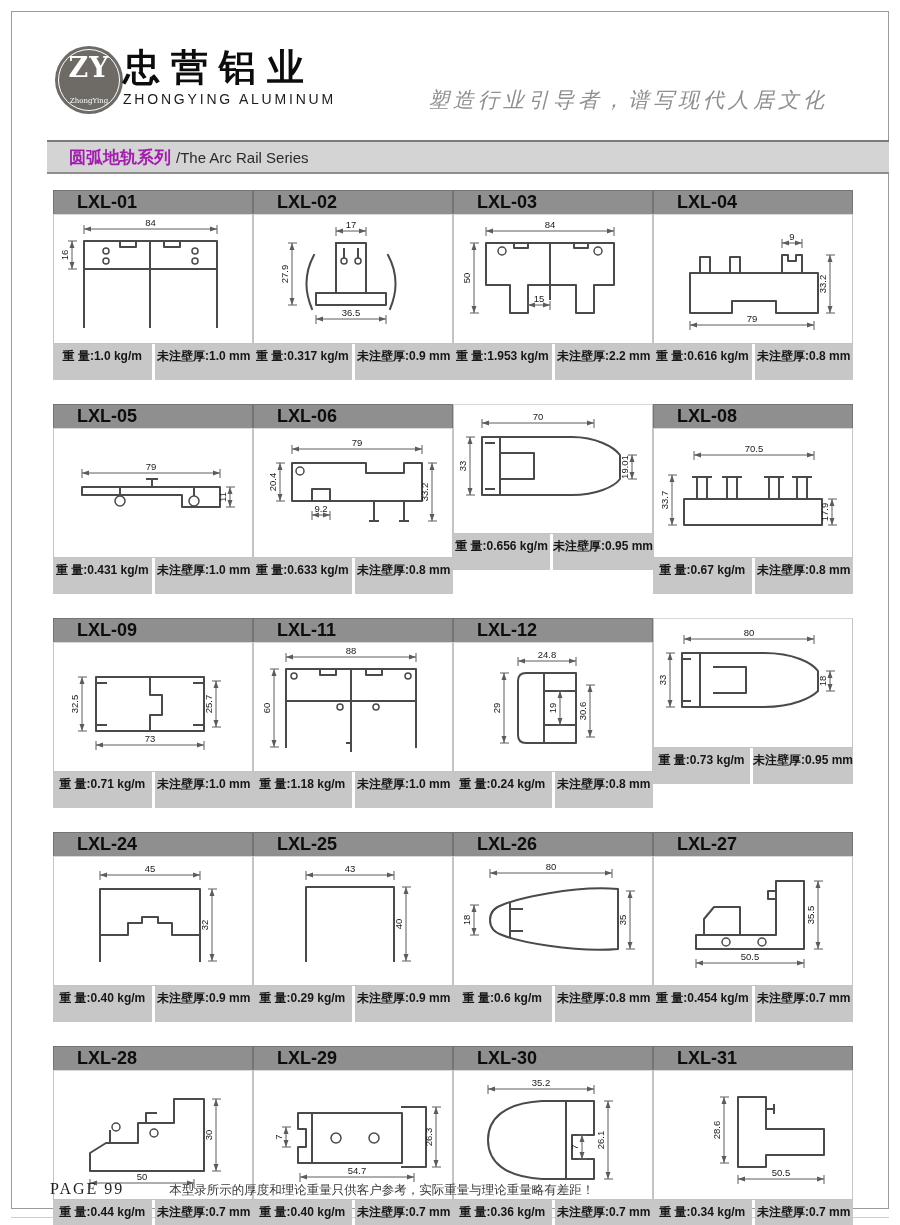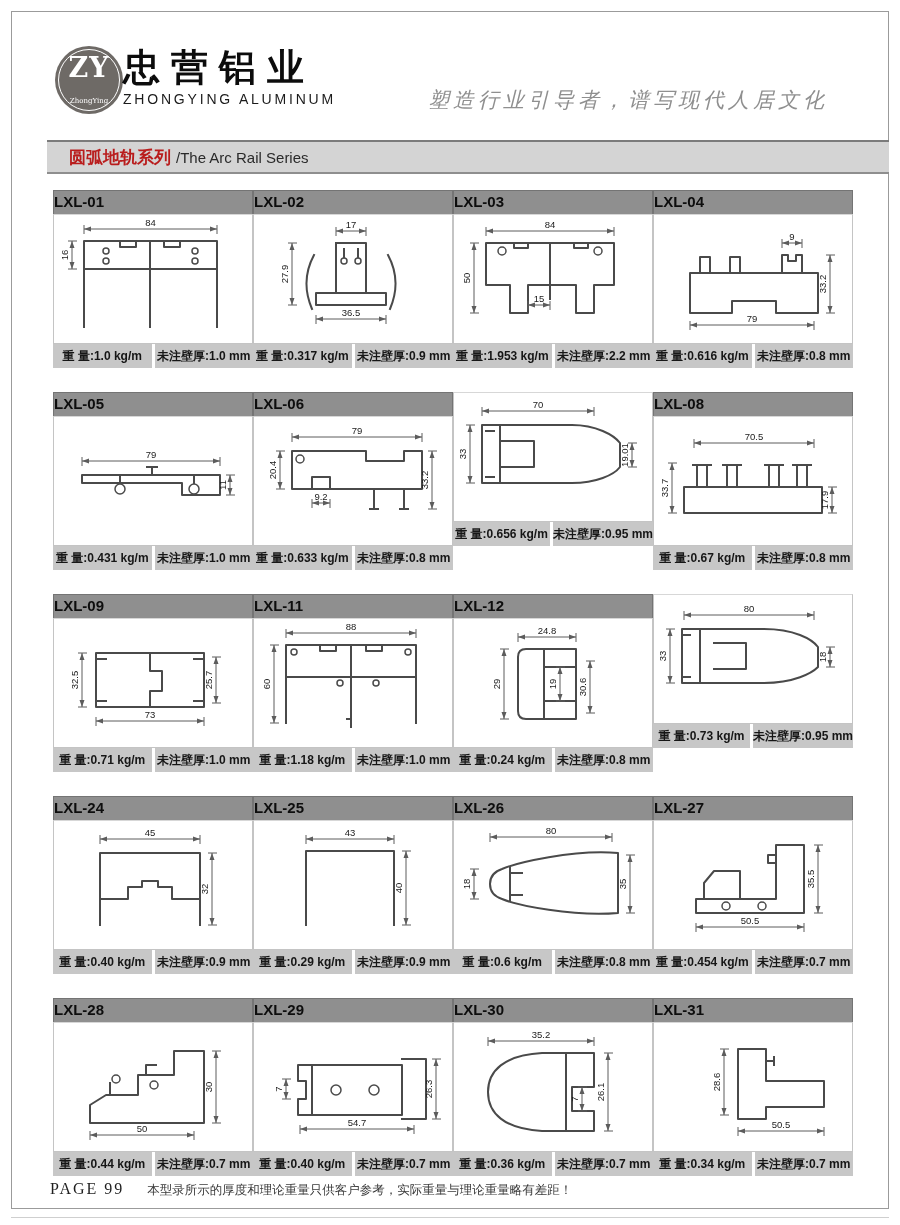--- a/index.html
+++ b/index.html
@@ -17,38 +17,38 @@
   .company{position:absolute;left:123px;top:48px}
   .company .cn{font-size:37px;font-weight:bold;letter-spacing:11px;line-height:40px;color:#0c0c0c}
   .company .en{font-size:14px;letter-spacing:2.8px;margin-top:3px;color:#1b1b1b}
   .slogan{position:absolute;right:72px;top:86px;font-family:"DejaVu Serif","Liberation Serif",serif;
           font-style:italic;font-size:21px;letter-spacing:4px;color:#8f8f8f;white-space:nowrap}
 
   
   .sectionbar{position:absolute;left:47px;top:140px;width:842px;height:34px;background:#d4d4d4;
               border-top:2px solid #7b7b7b;border-bottom:2px solid #8e8e8e;box-sizing:border-box;
               display:flex;align-items:center;padding-left:22px}
-  .sectionbar .cn{font-size:17px;font-weight:bold;color:#b91c1c}
+  .sectionbar .cn{font-size:17px;font-weight:bold;color:#a21caf}
   .sectionbar .en{font-size:15px;margin-left:5px;color:#2a2a2a}
 
   
   .grid{position:absolute;left:53px;top:190px;width:800px}
   .row{display:grid;grid-template-columns:repeat(4,200px);margin-bottom:24px}
   .cell{width:200px;box-sizing:border-box}
   .cell-header{height:24px;background:#8f8f8f;border:1px solid #747474;border-bottom:none;
-               box-sizing:border-box;font-weight:bold;font-size:15px;line-height:22px;
-               padding-left:0;color:#0d0d0d}
+               box-sizing:border-box;font-weight:bold;font-size:18px;line-height:22px;
+               padding-left:23px;color:#0d0d0d}
   .cell-draw{height:130px;background:#fff;border:1px solid #c4c4c4;border-top:1px solid #d7d7d7;box-sizing:border-box}
   .cell-draw svg{display:block;width:198px;height:128px}
-  .cell-foot{height:24px;display:flex;gap:3px}
+  .cell-foot{height:36px;display:flex;gap:3px}
   .spec{flex:1;background:#c7c7c7;font-size:12px;font-weight:bold;text-align:center;
         line-height:24px;white-space:nowrap;color:#161616}
 
   
-  .page-footer{position:absolute;left:50px;top:1180px;display:flex;align-items:baseline;gap:23px}
+  .page-footer{position:absolute;left:50px;top:1180px;display:flex;align-items:baseline;gap:45px}
   .pageno{font-family:"Liberation Serif","DejaVu Serif",serif;font-size:16px;letter-spacing:2px;color:#1f1f1f}
   .disclaimer{font-size:12.5px;color:#3a3a3a}
 </style>
 </head>
 <body>
 
 <div class="frame"></div>
 <div class="bottomline"></div>
 
 <div class="logo">

